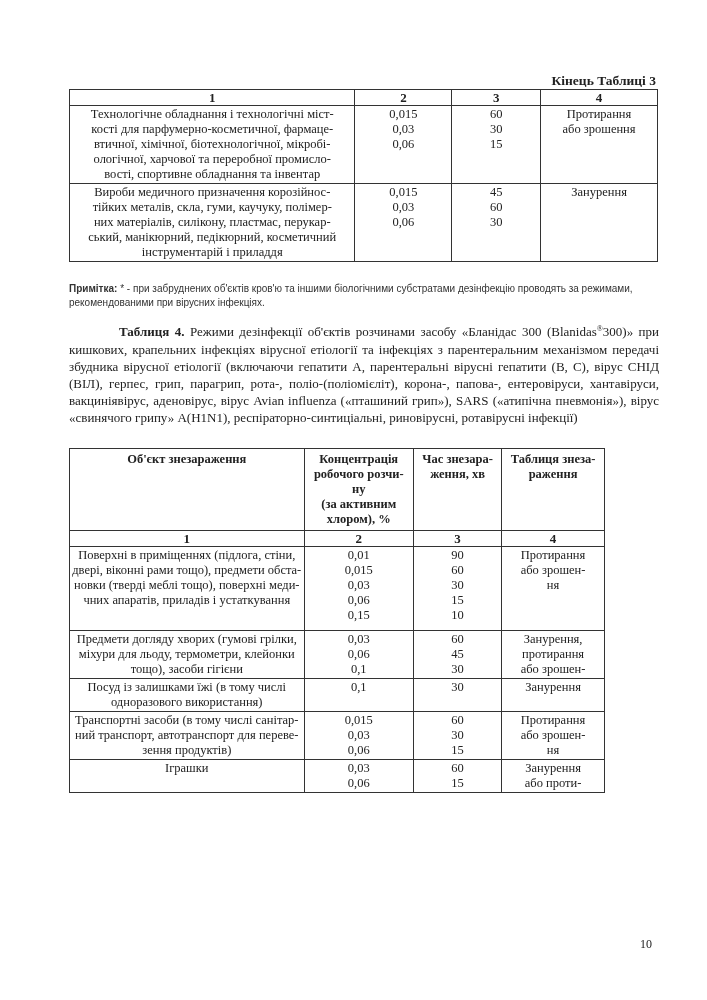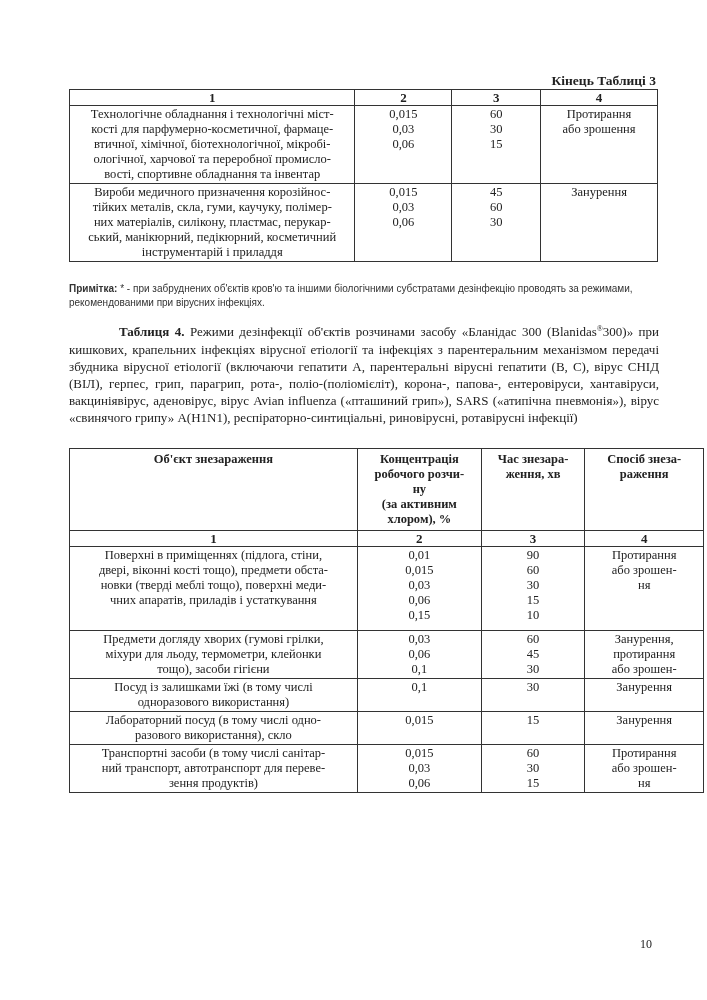--- a/index.html
+++ b/index.html
@@ -2,21 +2,21 @@
 <html><head>
 <meta charset="utf-8">
 <style>
   html, body { margin: 0; padding: 0; background: #ffffff; }
   body { width: 707px; height: 1000px; position: relative; overflow: hidden;
          font-family: "Liberation Serif", "DejaVu Serif", serif; color: #222; }
   .page-title-right { position: absolute; top: 73px; right: 51px; font-weight: bold; font-size: 13.5px; margin-left: 36px; }
   table { border-collapse: collapse; position: absolute; font-size: 12.5px; line-height: 15px; }
   td, th { border: 1px solid #333; vertical-align: top; padding: 1px 2px; }
   .t1 { left: 69px; top: 89px; width: 589px; }
-  .t2 { left: 69px; top: 448px; width: 635px; }
+  .t2 { left: 69px; top: 448px; width: 536px; }
   .num-row td { text-align: center; font-weight: bold; font-size: 13px; padding: 0 2px; height: 15px; }
   .c-obj { text-align: center; }
   .stack div { text-align: center; }
   .note { position: absolute; left: 69px; top: 282px; width: 590px; font-size: 10px; line-height: 14px;
           font-family: "Liberation Sans", "DejaVu Sans", sans-serif; color: #333; }
   .note b { font-weight: bold; }
   .caption { position: absolute; left: 69px; top: 320px; width: 590px; font-size: 13px; line-height: 17.2px;
              text-align: justify; }
   .caption .indent { display: inline-block; width: 50px; }
   .caption b { font-weight: bold; }
@@ -110,35 +110,35 @@
       <div>робочого розчи-</div>
       <div>ну</div>
       <div>(за активним</div>
       <div>хлором), %</div>
     </th>
     <th>
       <div>Час знезара-</div>
       <div>ження, хв</div>
     </th>
     <th>
-      <div>Спосіб знеза-</div>
+      <div>Таблиця знеза-</div>
       <div>раження</div>
     </th>
   </tr>
   <tr class="num-row">
     <td>1</td>
     <td>2</td>
     <td>3</td>
     <td>4</td>
   </tr>
 
   <tr>
     <td class="c-obj">
       <div>Поверхні в приміщеннях (підлога, стіни,</div>
-      <div>двері, віконні кості тощо), предмети обста-</div>
+      <div>двері, віконні рами тощо), предмети обста-</div>
       <div>новки (тверді меблі тощо), поверхні меди-</div>
       <div>чних апаратів, приладів і устаткування</div>
     </td>
     <td class="stack">
       <div>0,01</div>
       <div>0,015</div>
       <div>0,03</div>
       <div>0,06</div>
       <div>0,15</div>
       <div style="height:6px"></div>
@@ -190,35 +190,20 @@
       <div>0,1</div>
     </td>
     <td class="stack">
       <div>30</div>
     </td>
     <td class="stack">
       <div>Занурення</div>
     </td>
   </tr>
 
-  <tr>
-    <td class="c-obj">
-      <div>Лабораторний посуд (в тому числі одно-</div>
-      <div>разового використання), скло</div>
-    </td>
-    <td class="stack">
-      <div>0,015</div>
-    </td>
-    <td class="stack">
-      <div>15</div>
-    </td>
-    <td class="stack">
-      <div>Занурення</div>
-    </td>
-  </tr>
 
   <tr>
     <td class="c-obj">
       <div>Транспортні засоби (в тому числі санітар-</div>
       <div>ний транспорт, автотранспорт для переве-</div>
       <div>зення продуктів)</div>
     </td>
     <td class="stack">
       <div>0,015</div>
       <div>0,03</div>
@@ -230,16 +215,33 @@
       <div>15</div>
     </td>
     <td class="stack">
       <div>Протирання</div>
       <div>або зрошен-</div>
       <div>ня</div>
     </td>
   </tr>
 
 
+  <tr>
+    <td class="c-obj">
+      <div>Іграшки</div>
+    </td>
+    <td class="stack">
+      <div>0,03</div>
+      <div>0,06</div>
+    </td>
+    <td class="stack">
+      <div>60</div>
+      <div>15</div>
+    </td>
+    <td class="stack">
+      <div>Занурення</div>
+      <div>або проти-</div>
+    </td>
+  </tr>
 </tbody>
   </table>
 
 <div class="page-number">10</div>
 
 </body></html>

